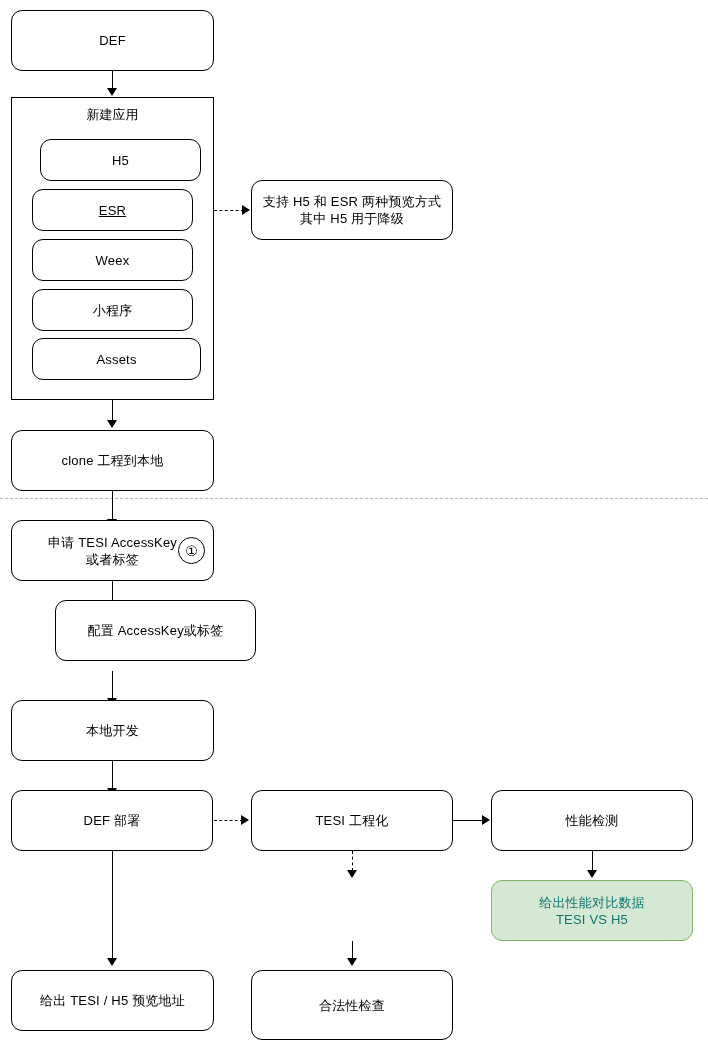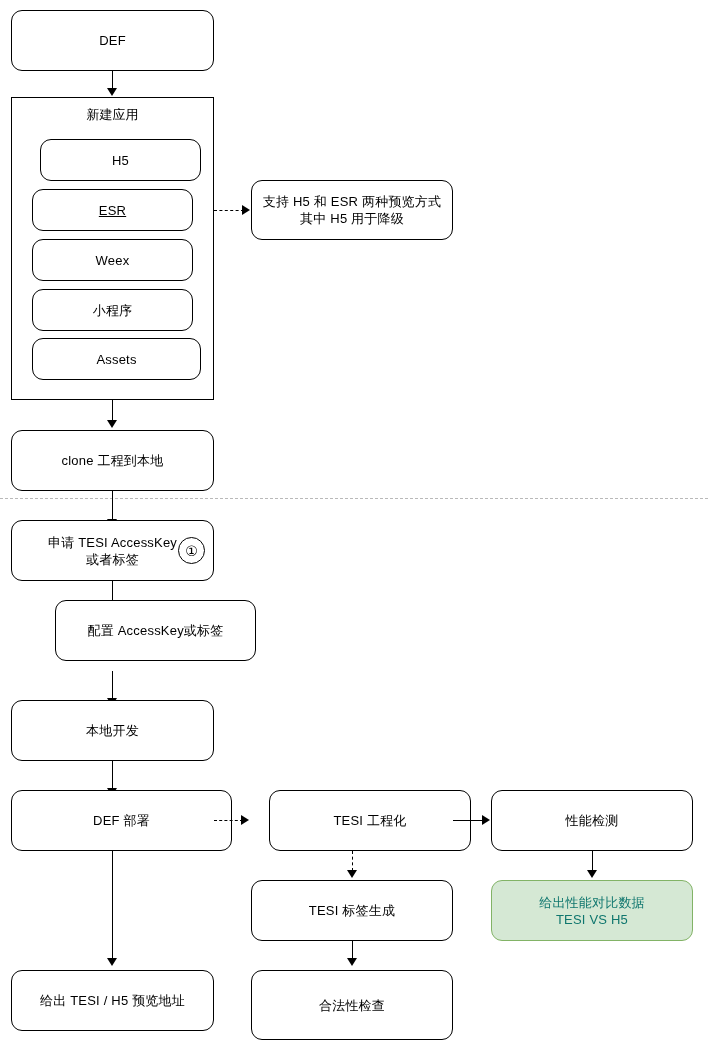--- a/index.html
+++ b/index.html
@@ -169,39 +169,38 @@
   <div class="node" style="left:11px; top:600px; width:201px; height:61px;margin-left:44px;">配置 AccessKey或标签</div>
 
   <div class="edge v" style="left:112px; top:671px; height:28px;"></div>
   <div class="arrow down" style="left:107px; top:698px;"></div>
 
   <div class="node" style="left:11px; top:700px; width:203px; height:61px;">本地开发</div>
 
   <div class="edge v" style="left:112px; top:761px; height:28px;"></div>
   <div class="arrow down" style="left:107px; top:788px;"></div>
 
-  <div class="node" style="left:11px; top:790px; width:221px; height:61px;">DEF 部署</div>
+  <div class="node" style="left:11px; top:790px; width:202px; height:61px;">DEF 部署</div>
 
   <div class="edge h dashed" style="left:214px; top:820px; width:29px;"></div>
   <div class="arrow right" style="left:241px; top:815px;"></div>
 
   <div class="edge v" style="left:112px; top:851px; height:108px;"></div>
   <div class="arrow down" style="left:107px; top:958px;"></div>
 
   <div class="node" style="left:11px; top:970px; width:203px; height:61px;">给出 TESI / H5 预览地址</div>
 
-  <div class="node" style="left:251px; top:790px; width:202px; height:61px;margin-left:18px;">TESI 工程化</div>
+  <div class="node" style="left:251px; top:790px; width:202px; height:61px;">TESI 工程化</div>
 
   <div class="edge h" style="left:453px; top:820px; width:31px;"></div>
   <div class="arrow right" style="left:482px; top:815px;"></div>
 
   <div class="edge v dashed" style="left:352px; top:851px; height:20px;"></div>
   <div class="arrow down" style="left:347px; top:870px;"></div>
 
-  <div class="node" style="left:251px; top:880px; width:202px; height:61px;">TESI 标签生成</div>
 
   <div class="edge v" style="left:352px; top:941px; height:18px;"></div>
   <div class="arrow down" style="left:347px; top:958px;"></div>
 
   <div class="node" style="left:251px; top:970px; width:202px; height:70px;">合法性检查</div>
 
   <div class="node" style="left:491px; top:790px; width:202px; height:61px;">性能检测</div>
 
   <div class="edge v" style="left:592px; top:851px; height:20px;"></div>
   <div class="arrow down" style="left:587px; top:870px;"></div>

